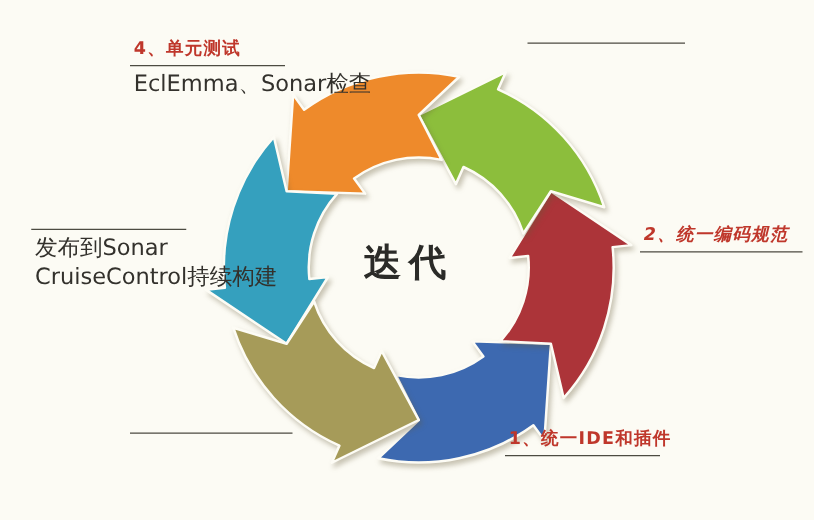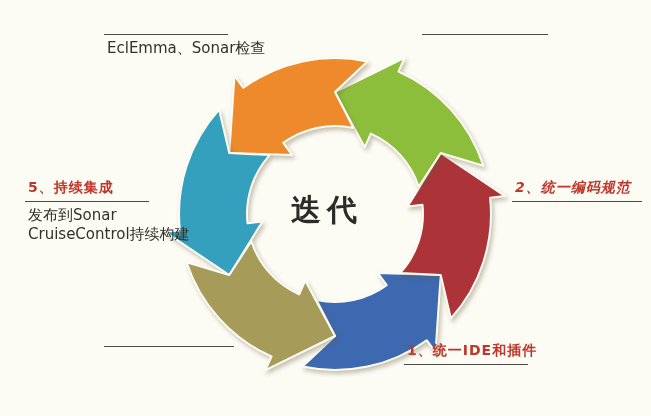--- a/index.html
+++ b/index.html
@@ -17,21 +17,21 @@
     stroke:var(--outline);stroke-width:2px;stroke-linejoin:round;
     filter:drop-shadow(2px 3px 2px rgba(100,88,55,0.35));
   }
   .step-label{position:absolute;}
   .label-title{
     font-size:14px;font-weight:bold;color:var(--title-red);
     letter-spacing:1px;white-space:nowrap;padding-left:3px;
   }
   .label-rule{border-bottom:1px solid var(--rule);margin-top:4px;}
   .label-sub{
-    font-size:15px;color:var(--sub);margin-top:4px;
+    font-size:18px;color:var(--sub);margin-top:4px;
     white-space:nowrap;padding-left:3px;line-height:1.25;
   }
   .lbl-step4{left:104px;top:30px;width:124px;}
   .lbl-step3{left:422px;top:30px;width:126px;}
   .lbl-step2{left:512px;top:179px;width:130px;font-style:italic;}
   .lbl-step1{left:404px;top:342px;width:124px;}
   .lbl-step6{left:104px;top:342px;width:130px;}
   .lbl-step5{left:25px;top:179px;width:124px;}
   .center-label{
     position:absolute;left:277px;top:190px;width:100px;text-align:center;
@@ -45,20 +45,21 @@
 <svg id="cycle-svg" width="651" height="416" viewBox="0 0 651 416">
     <path d="M 302.6,366.6 A 156 156 0 0 0 426.7,340.2 L 435.5,352.3 L 440.7,275.0 L 377.9,273.1 L 386.7,285.2 A 88 88 0 0 1 316.7,300.1 L 335.0,336.0 Z" fill="#3d69b0" class="cycle-arrow"></path>
     <path d="M 450.9,318.4 A 156 156 0 0 0 490.1,197.7 L 505.1,196.1 L 440.7,153.0 L 407.6,206.4 L 422.5,204.8 A 88 88 0 0 1 400.4,272.9 L 440.7,275.0 Z" fill="#ac3439" class="cycle-arrow"></path>
     <path d="M 483.4,165.8 A 156 156 0 0 0 398.5,71.5 L 404.6,57.8 L 335.0,92.0 L 364.7,147.3 L 370.8,133.6 A 88 88 0 0 1 418.7,186.8 L 440.7,153.0 Z" fill="#8cbe3c" class="cycle-arrow"></path>
     <path d="M 367.4,61.4 A 156 156 0 0 0 243.3,87.8 L 234.5,75.7 L 229.3,153.0 L 292.1,154.9 L 283.3,142.8 A 88 88 0 0 1 353.3,127.9 L 335.0,92.0 Z" fill="#ee8a2b" class="cycle-arrow"></path>
     <path d="M 219.1,109.6 A 156 156 0 0 0 179.9,230.3 L 164.9,231.9 L 229.3,275.0 L 262.4,221.6 L 247.5,223.2 A 88 88 0 0 1 269.6,155.1 L 229.3,153.0 Z" fill="#35a0be" class="cycle-arrow"></path>
     <path d="M 186.6,262.2 A 156 156 0 0 0 271.5,356.5 L 265.4,370.2 L 335.0,336.0 L 305.3,280.7 L 299.2,294.4 A 88 88 0 0 1 251.3,241.2 L 229.3,275.0 Z" fill="#a69b59" class="cycle-arrow"></path>
   </svg>
 
 <div class="step-label lbl-step4">
+  <div class="label-title">4、单元测试</div>
   <div class="label-rule"></div>
   <div class="label-sub">EclEmma、Sonar检查</div>
 </div>
 
 <div class="step-label lbl-step3">
   <div class="label-rule"></div>
 </div>
 
 <div class="step-label lbl-step2">
   <div class="label-title">2、统一编码规范</div>
@@ -68,21 +69,20 @@
 <div class="step-label lbl-step1">
   <div class="label-title">1、统一IDE和插件</div>
   <div class="label-rule"></div>
 </div>
 
 <div class="step-label lbl-step6">
   <div class="label-rule"></div>
 </div>
 
 <div class="step-label lbl-step5">
-  <div class="label-title">5、持续集成</div>
   <div class="label-rule"></div>
   <div class="label-sub">
     <div>发布到Sonar</div>
     <div>CruiseControl持续构建</div>
   </div>
 </div>
 
 <div class="center-label">迭代</div>
 
 </body></html>

